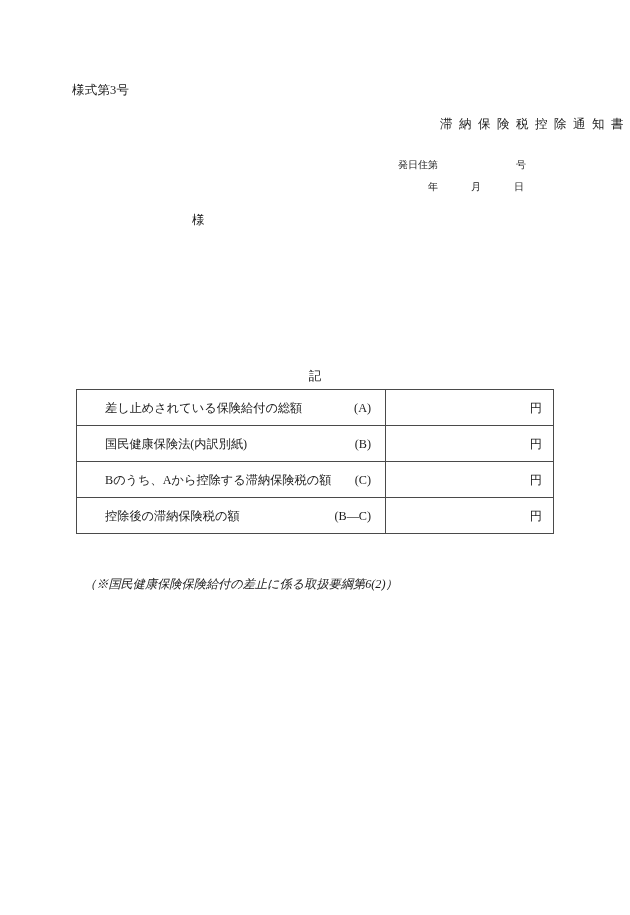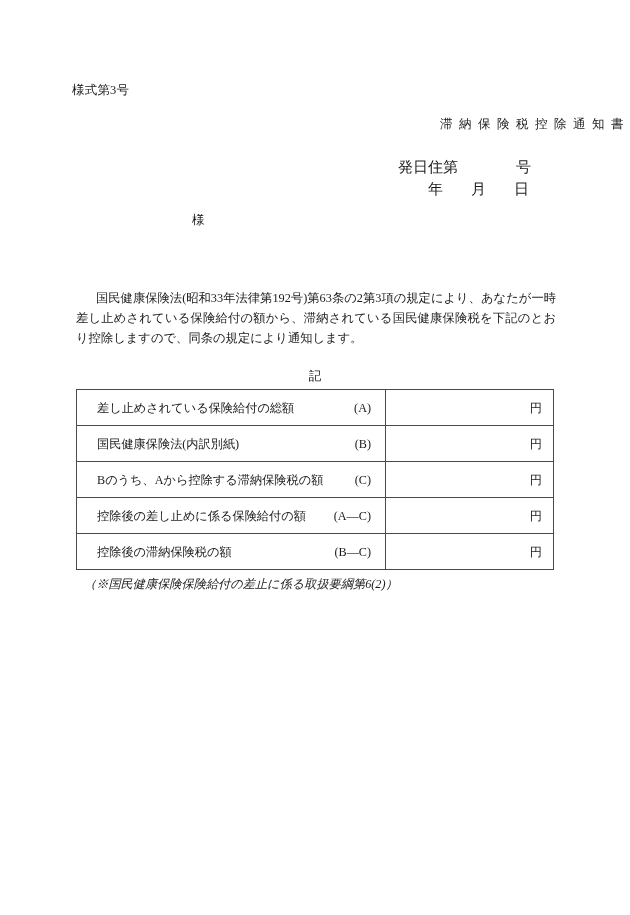--- a/index.html
+++ b/index.html
@@ -49,21 +49,21 @@
     text-indent: 6.5px;
     white-space: nowrap;
   }
 
   
   .issue-block {
     position: absolute;
     left: 398px;
     top: 160px;
     width: 160px;
-    font-size: 15px;
+    font-size: 10px;
     line-height: 1;
   }
   .issue-row {
     position: relative;
     height: 22px;
     white-space: nowrap;
   }
   .issue-label {
     position: absolute;
     left: 0;
@@ -147,21 +147,21 @@
     height: 35px;
     padding: 0;
     vertical-align: middle;
   }
   .cell-label {
     width: 308px;
     position: relative;
   }
   .label-text {
     position: absolute;
-    left: 20px;
+    left: 28px;
     top: 50%;
     transform: translateY(-50%);
     white-space: nowrap;
   }
   .label-marker {
     position: absolute;
     right: 14px;
     top: 50%;
     transform: translateY(-50%);
     white-space: nowrap;
@@ -215,21 +215,20 @@
       <span class="date-m">月</span>
       <span class="date-d">日</span>
     </div>
   </div>
 
   <div class="addressee">
     <span>様</span>
   </div>
 
 
-  <div class="body-text">国民健康保険法(昭和33年法律第192号)第63条の2第3項の規定により、あなたが一時差し止めされている保険給付の額から、滞納されている国民健康保険税を下記のとおり控除しますので、同条の規定により通知します。</div>
 
   <div class="ki-heading">記</div>
 
   <table class="amount-table">
     <tbody>
       <tr>
         <td class="cell-label">
           <span class="label-text">差し止めされている保険給付の総額</span>
           <span class="label-marker">(A)</span>
         </td>
@@ -253,30 +252,20 @@
           <span class="label-text">Bのうち、Aから控除する滞納保険税の額</span>
           <span class="label-marker">(C)</span>
         </td>
         <td class="cell-value">
           <span class="value-amount"></span>
           <span class="value-unit">円</span>
         </td>
       </tr>
       <tr>
         <td class="cell-label">
-          <span class="label-text">控除後の差し止めに係る保険給付の額</span>
-          <span class="label-marker">(A—C)</span>
-        </td>
-        <td class="cell-value">
-          <span class="value-amount"></span>
-          <span class="value-unit">円</span>
-        </td>
-      </tr>
-      <tr>
-        <td class="cell-label">
           <span class="label-text">控除後の滞納保険税の額</span>
           <span class="label-marker">(B—C)</span>
         </td>
         <td class="cell-value">
           <span class="value-amount"></span>
           <span class="value-unit">円</span>
         </td>
       </tr>
     </tbody>
   </table>

